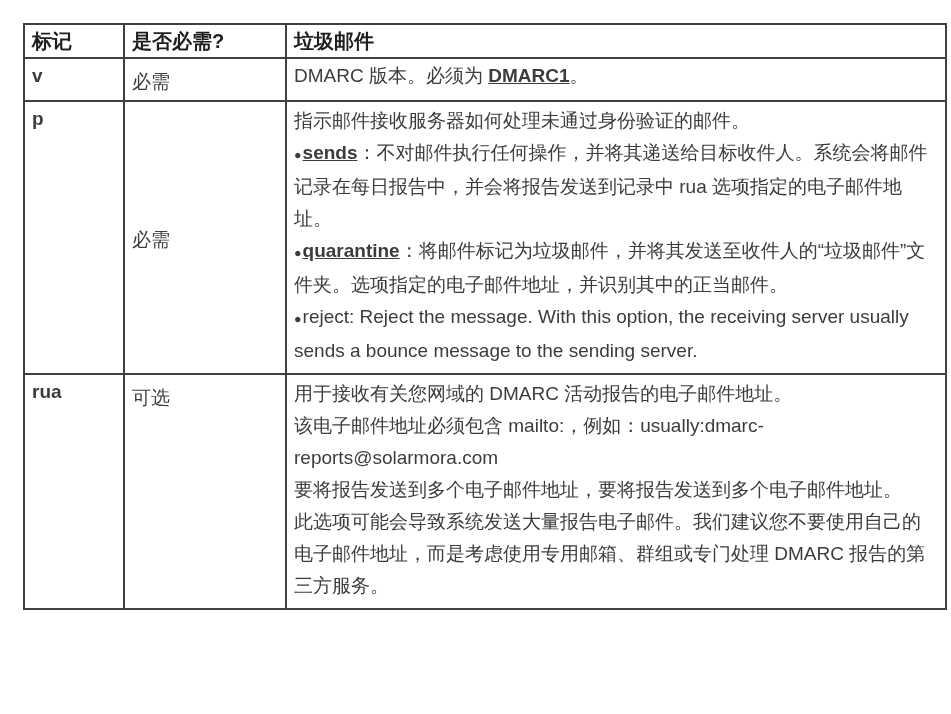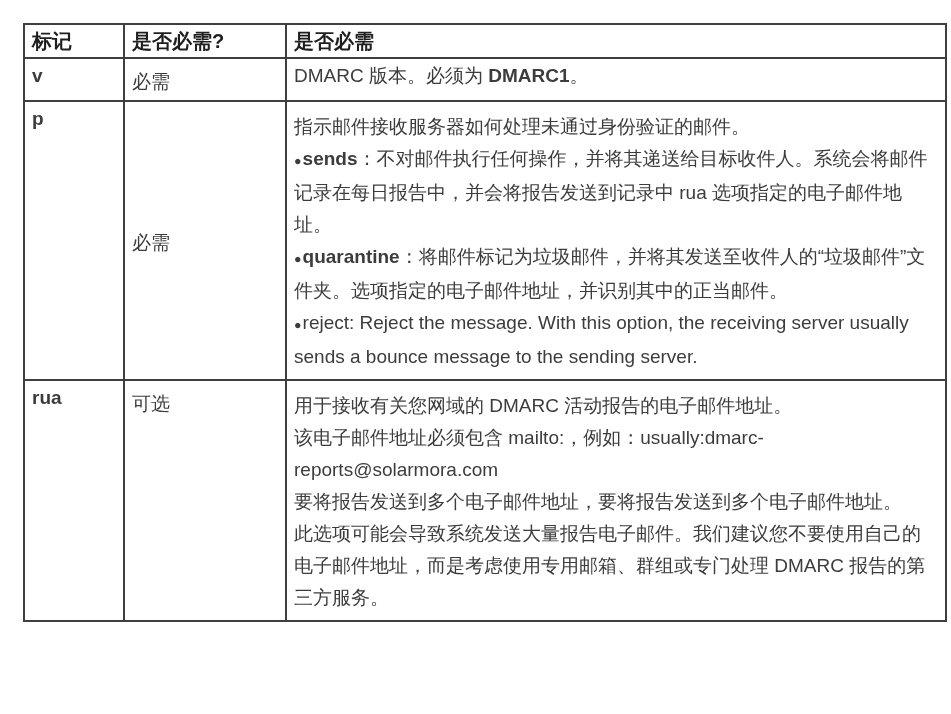--- a/index.html
+++ b/index.html
@@ -30,40 +30,40 @@
   th{
     font-size:20px;line-height:28px;
     font-weight:bold;color:var(--header_text,#1e1e1e);
     padding-top:2px;padding-bottom:2px;
   }
   td{font-size:19px;line-height:32px;}
   td.tag-cell{font-weight:bold;line-height:30px;padding-top:2px;}
   td.req-cell{line-height:30px;padding-top:8px;}
   td.req-cell.mid{vertical-align:middle;}
   tr.row-v td.desc-cell{line-height:30px;padding-top:2px;}
-  td.desc-cell{padding-top:9px;padding-bottom:6px;}
+  td.desc-cell{padding-top:3px;padding-bottom:6px;}
   td.desc-cell p{margin:0;}
-  .b{font-weight:bold;}
+  .b{font-weight:bold;text-decoration:underline;}
   .bullet{font-size:12.5px;letter-spacing:1px;}
 </style>
 </head>
 <body>
 
 <div class="page">
   <table class="dmarc">
     <colgroup>
       <col style="width:100px">
       <col style="width:162px">
       <col style="width:660px">
     </colgroup>
     <thead>
       <tr>
         <th>标记</th>
         <th>是否必需?</th>
-        <th>是否必需</th>
+        <th>垃圾邮件</th>
       </tr>
     </thead>
     <tbody>
       <tr class="row-v">
         <td class="tag-cell">v</td>
         <td class="req-cell">必需</td>
         <td class="desc-cell">
           <p><span>DMARC 版本。必须为 </span><span class="b">DMARC1</span><span>。</span></p>
         </td>
       </tr>

